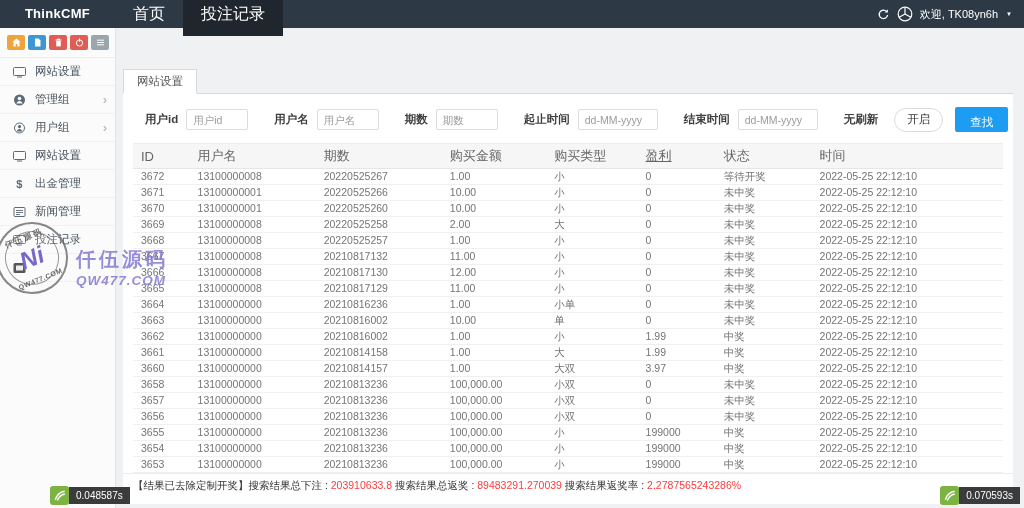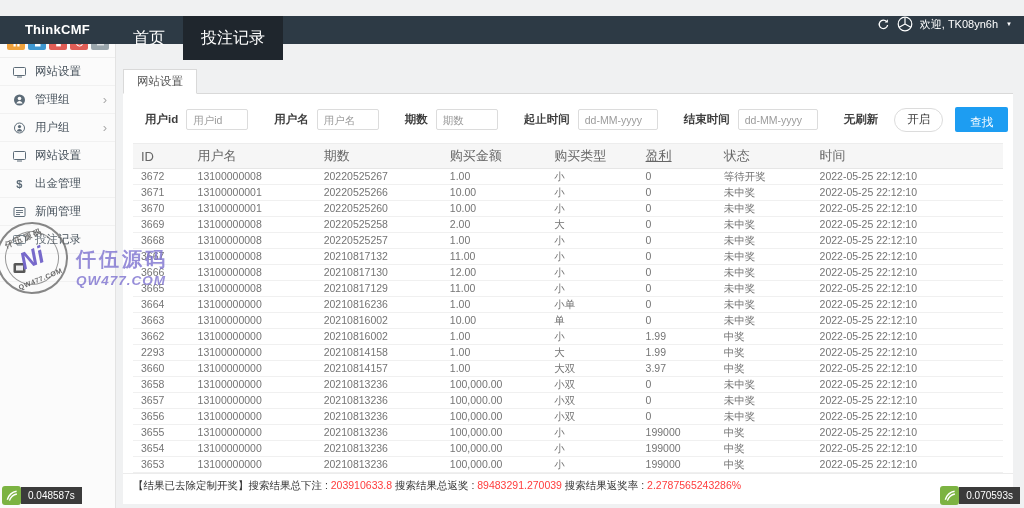--- a/index.html
+++ b/index.html
@@ -4,21 +4,21 @@
 <style>
   * { box-sizing: border-box; margin: 0; padding: 0; }
   html,body { width:1024px; height:508px; }
   body {
     position: relative; overflow: hidden;
     background:#f0f1f2;
     font-family:"Liberation Sans","DejaVu Sans",sans-serif;
     -webkit-font-smoothing: antialiased;
   }
   
-  .topbar { position:absolute; top:16px; left:0; right:0; height:28px; background:var(--topbar,#2d3a45); display:flex; align-items:flex-start; color:#fff; z-index:6; }
+  .topbar { position:absolute; top:0; left:0; right:0; height:28px; background:var(--topbar,#2d3a45); display:flex; align-items:center; color:#fff; z-index:6; }
   .brand { width:115px; text-align:center; line-height:28px; font-size:13px; font-weight:700; letter-spacing:.3px; cursor:pointer; }
   .nav-item { padding:8px 18px; line-height:28px; font-size:16px; cursor:pointer; }
   .nav-item.active { background:#1f262d; }
   .top-right { margin-left:auto; display:flex; align-items:center; gap:7px; padding-right:12px; font-size:11px; }
   .tr-icon { display:inline-flex; align-items:center; cursor:pointer; }
   .caret { font-size:6px; margin-left:1px; cursor:pointer; }
 
   
   .sidebar { position:absolute; top:28px; left:0; bottom:0; width:116px; background:#fbfbfb; border-right:1px solid #e3e3e3; z-index:2; }
   .side-toolbar { display:flex; gap:3px; padding:7px 6px 7px 7px; border-bottom:1px solid #eee; }
@@ -48,21 +48,21 @@
   .records td { border-bottom:1px solid #f0f0f0; color:#747474; padding:2px 8px; font-size:10.5px; height:15px; line-height:11px; white-space:nowrap; overflow:hidden; }
   .records th:nth-child(1){width:6.5%;} .records th:nth-child(2){width:14.5%;}
   .records th:nth-child(3){width:14.5%;} .records th:nth-child(4){width:12%;}
   .records th:nth-child(5){width:10.5%;} .records th:nth-child(6){width:9%;text-decoration:underline;}
   .records th:nth-child(7){width:11%;}
   .red { color:var(--danger,#ff3c3c); }
 
   .summary { border-top:1px solid #ececec; padding:5px 10px 6px; font-size:10.5px; color:#333; white-space:nowrap; }
 
   
-  .perf { position:absolute; bottom:3px; display:flex; align-items:center; z-index:9; }
+  .perf { position:absolute; bottom:3px; display:flex; align-items:center; z-index:9;margin-left:48px; }
   .perf-left { left:2px; } .perf-right { right:4px; }
   .perf-icon { width:19px; height:19px; background:var(--perf_green,#7cb342); border-radius:3px; display:flex; align-items:center; justify-content:center; cursor:pointer; }
   .perf-time { background:#3b3b3b; color:#fff; font-size:10px; padding:3px 7px; }
 
   
   .wm { position:absolute; left:0; top:218px; z-index:20; pointer-events:none; }
   .wm-stamp { position:absolute; left:-4px; top:4px; width:72px; height:72px; border:2px solid rgba(96,96,96,.75); border-radius:50%; transform:rotate(-22deg); background:rgba(255,255,255,.15); }
   .wm-stamp::before { content:""; position:absolute; inset:7px; border:1px solid rgba(96,96,96,.65); border-radius:50%; }
   .wm-arc-top { position:absolute; top:7px; width:100%; text-align:center; font-size:8px; font-weight:700; letter-spacing:2px; color:rgba(80,80,80,.85); }
   .wm-logo { position:absolute; inset:0; display:flex; align-items:center; justify-content:center; font-size:24px; font-weight:700; font-style:italic; color:#7769cb; }
@@ -346,21 +346,21 @@
             <td>3662</td>
             <td>13100000000</td>
             <td>20210816002</td>
             <td>1.00</td>
             <td>小</td>
             <td>1.99</td>
             <td class="red">中奖</td>
             <td>2022-05-25 22:12:10</td>
           </tr>
           <tr>
-            <td>2293</td>
+            <td>3661</td>
             <td>13100000000</td>
             <td>20210814158</td>
             <td>1.00</td>
             <td>大</td>
             <td>1.99</td>
             <td class="red">中奖</td>
             <td>2022-05-25 22:12:10</td>
           </tr>
           <tr>
             <td>3660</td>

